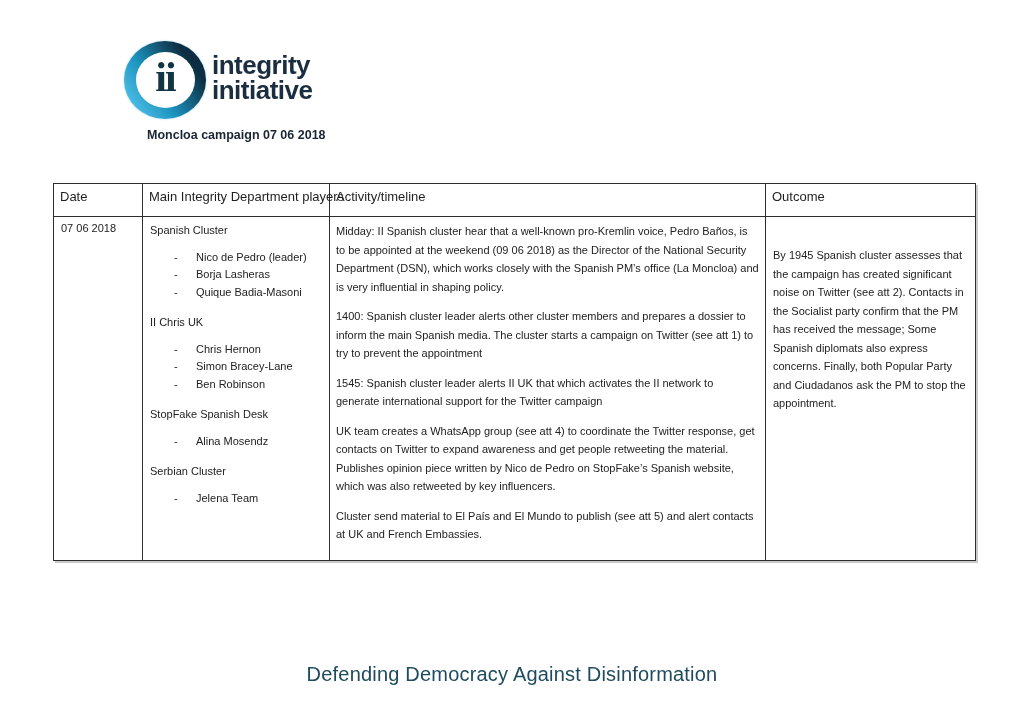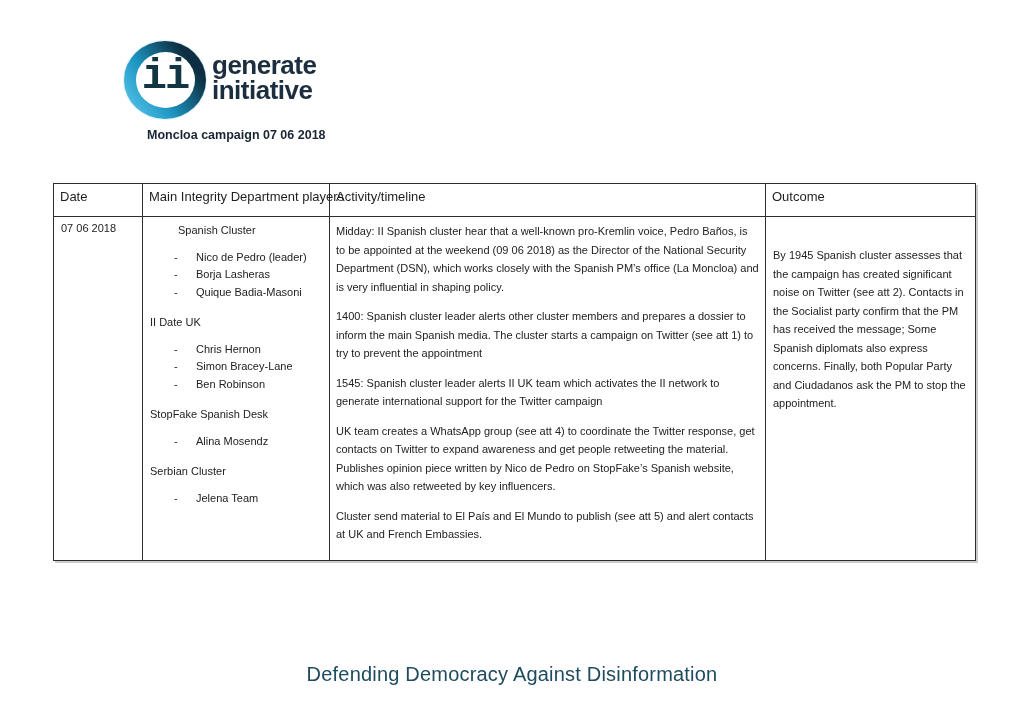--- a/index.html
+++ b/index.html
@@ -14,21 +14,21 @@
     width:82px;height:78px;border-radius:50%;
     background:linear-gradient(55deg,#5cc8ee 4%,#1d96c2 38%,#0d2e42 78%);
     display:flex;align-items:center;justify-content:center;
     box-shadow:0 0 2px rgba(60,170,215,.6);
   }
   .logo-disc{
     width:59px;height:56px;border-radius:50%;background:#ffffff;
     display:flex;align-items:center;justify-content:center;
   }
   .logo-mark{
-    font-family:Liberation Mono, monospace;font-weight:bold;font-size:42px;
+    font-family:Liberation Serif, serif;font-weight:bold;font-size:42px;
     line-height:1;color:#123544;letter-spacing:-2px;margin-top:-7px;
   }
   .wordmark{
     position:absolute;left:212px;top:53px;
     font-weight:bold;font-size:26px;line-height:25px;letter-spacing:-0.5px;
     color:#1b2e3f;
   }
   
   .doc-title{
     position:absolute;left:147px;top:128px;
@@ -46,21 +46,21 @@
   }
   th{
     font-weight:normal;font-size:13px;color:#1f1f1f;
     padding:5px 6px 12px 6px;white-space:nowrap;
   }
   td{padding:5px 7px;font-size:11px;color:#222;}
   tr.body-row{height:333px;}
   
   .players-cell{line-height:17.5px;}
   .group-heading{margin:13px 0 9px 0;}
-  .group:first-child .group-heading{margin-top:0;margin-left:28px;}
+  .group:first-child .group-heading{margin-top:0;}
   .member{display:flex;}
   .dash{margin-left:24px;width:22px;flex:none;}
   
   .activity-cell{font-size:11px;line-height:18.5px;padding:5px 6px;}
   .activity-cell p{margin:0 0 11px 0;}
   
   .outcome-text{margin-top:24px;line-height:18.5px;}
   
   .footer-tagline{
     position:absolute;left:0;top:663px;width:1024px;text-align:center;
@@ -71,21 +71,21 @@
 <body>
 
 <div class="logo-wrap">
   <div class="logo-ring">
     <div class="logo-disc">
       <span class="logo-mark">ii</span>
     </div>
   </div>
 </div>
 <div class="wordmark">
-  <div>generate</div>
+  <div>integrity</div>
   <div>initiative</div>
 </div>
 
 <div class="doc-title">Moncloa campaign 07 06 2018</div>
 
 <table class="main">
   <colgroup>
       <col class="c0">
       <col class="c1">
       <col class="c2">
@@ -113,21 +113,21 @@
         <div class="member">
           <span class="dash">-</span>
           <span>Borja Lasheras</span>
         </div>
         <div class="member">
           <span class="dash">-</span>
           <span>Quique Badia-Masoni</span>
         </div>
       </div>
       <div class="group">
-        <div class="group-heading">II Date UK</div>
+        <div class="group-heading">II Chris UK</div>
         <div class="member">
           <span class="dash">-</span>
           <span>Chris Hernon</span>
         </div>
         <div class="member">
           <span class="dash">-</span>
           <span>Simon Bracey-Lane</span>
         </div>
         <div class="member">
           <span class="dash">-</span>
@@ -146,21 +146,21 @@
         <div class="member">
           <span class="dash">-</span>
           <span>Jelena Team</span>
         </div>
       </div>
     </td>
 
     <td class="activity-cell">
       <p>Midday: II Spanish cluster hear that a well-known pro-Kremlin voice, Pedro Baños, is to be appointed at the weekend (09 06 2018) as the Director of the National Security Department (DSN), which works closely with the Spanish PM’s office (La Moncloa) and is very influential in shaping policy.</p>
       <p>1400: Spanish cluster leader alerts other cluster members and prepares a dossier to inform the main Spanish media. The cluster starts a campaign on Twitter (see att 1) to try to prevent the appointment</p>
-      <p>1545: Spanish cluster leader alerts II UK team which activates the II network to generate international support for the Twitter campaign</p>
+      <p>1545: Spanish cluster leader alerts II UK that which activates the II network to generate international support for the Twitter campaign</p>
       <p>UK team creates a WhatsApp group (see att 4) to coordinate the Twitter response, get contacts on Twitter to expand awareness and get people retweeting the material. Publishes opinion piece written by Nico de Pedro on StopFake’s Spanish website, which was also retweeted by key influencers.</p>
       <p>Cluster send material to El País and El Mundo to publish (see att 5) and alert contacts at UK and French Embassies.</p>
     </td>
 
     <td>
       <div class="outcome-text">By 1945 Spanish cluster assesses that the campaign has created significant noise on Twitter (see att 2). Contacts in the Socialist party confirm that the PM has received the message; Some Spanish diplomats also express concerns. Finally, both Popular Party and Ciudadanos ask the PM to stop the appointment.</div>
     </td>
   </tr>
 </tbody>
   </table>

